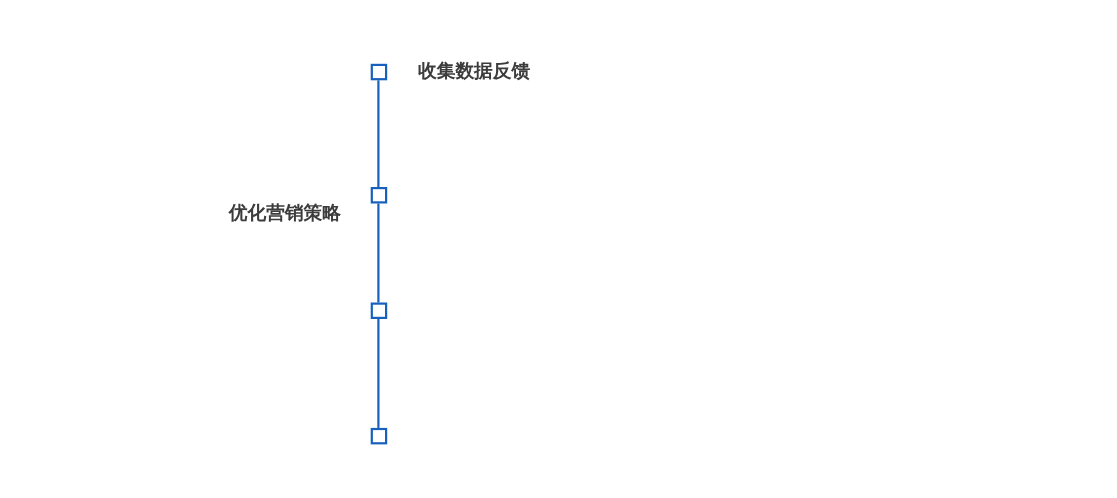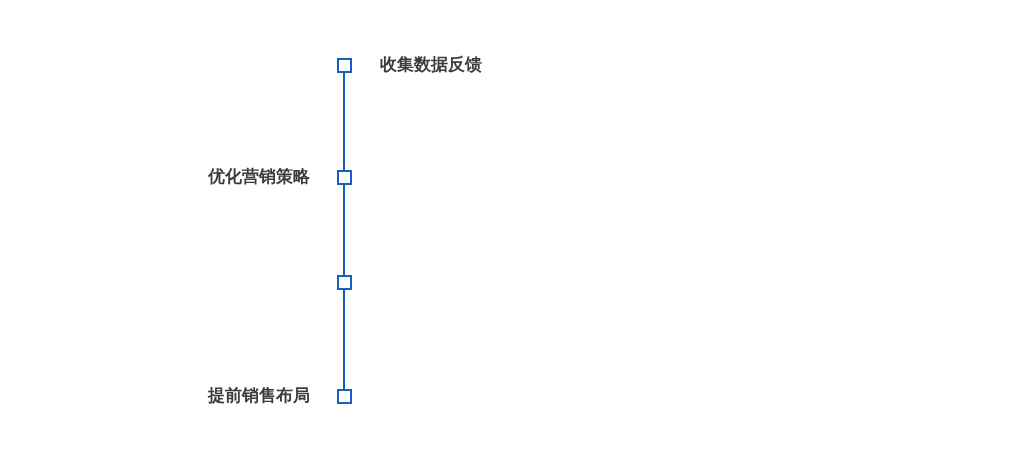--- a/index.html
+++ b/index.html
@@ -42,20 +42,21 @@
     white-space: nowrap;
     transform: translateY(-10px);
   }
   .timeline-label.right {
     left: 380px;
     text-align: left;
   }
   .timeline-label.left {
     right: 705px; 
     text-align: left;
+    margin-top: 17px;
   }
   .node-1 { top: 65px; }
   .node-2 { top: 177px; }
   .node-3 { top: 282px; }
   .node-4 { top: 396px; }
 </style>
 </head>
 <body>
 
 <div class="canvas">
@@ -64,15 +65,14 @@
 
   <div class="timeline-node node-1" style="border-color: rgb(23, 96, 189); background: rgb(255, 255, 255);"></div>
   <div class="timeline-label right node-1" style="color: rgb(60, 60, 60);">收集数据反馈</div>
 
   <div class="timeline-node node-2" style="border-color: rgb(23, 96, 189); background: rgb(255, 255, 255);"></div>
   <div class="timeline-label left node-2" style="color: rgb(60, 60, 60);">优化营销策略</div>
 
   <div class="timeline-node node-3" style="border-color: rgb(23, 96, 189); background: rgb(255, 255, 255);"></div>
 
   <div class="timeline-node node-4" style="border-color: rgb(23, 96, 189); background: rgb(255, 255, 255);"></div>
-  <div class="timeline-label left node-4" style="color: rgb(60, 60, 60);">提前销售布局</div>
 
 </div>
 
 </body></html>

